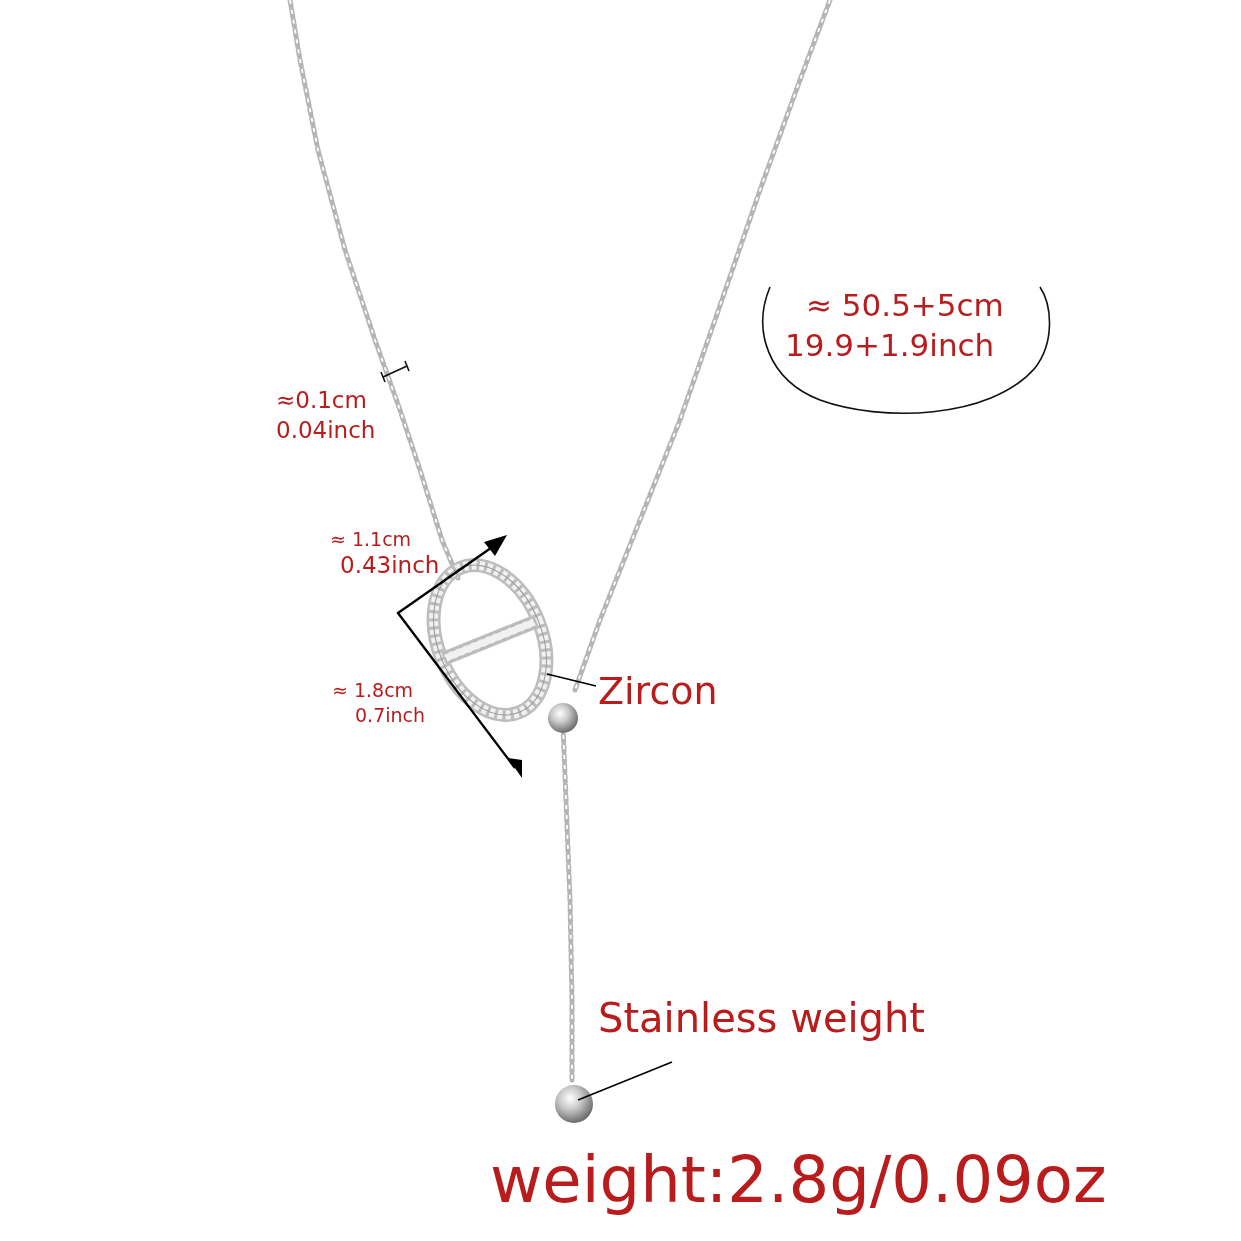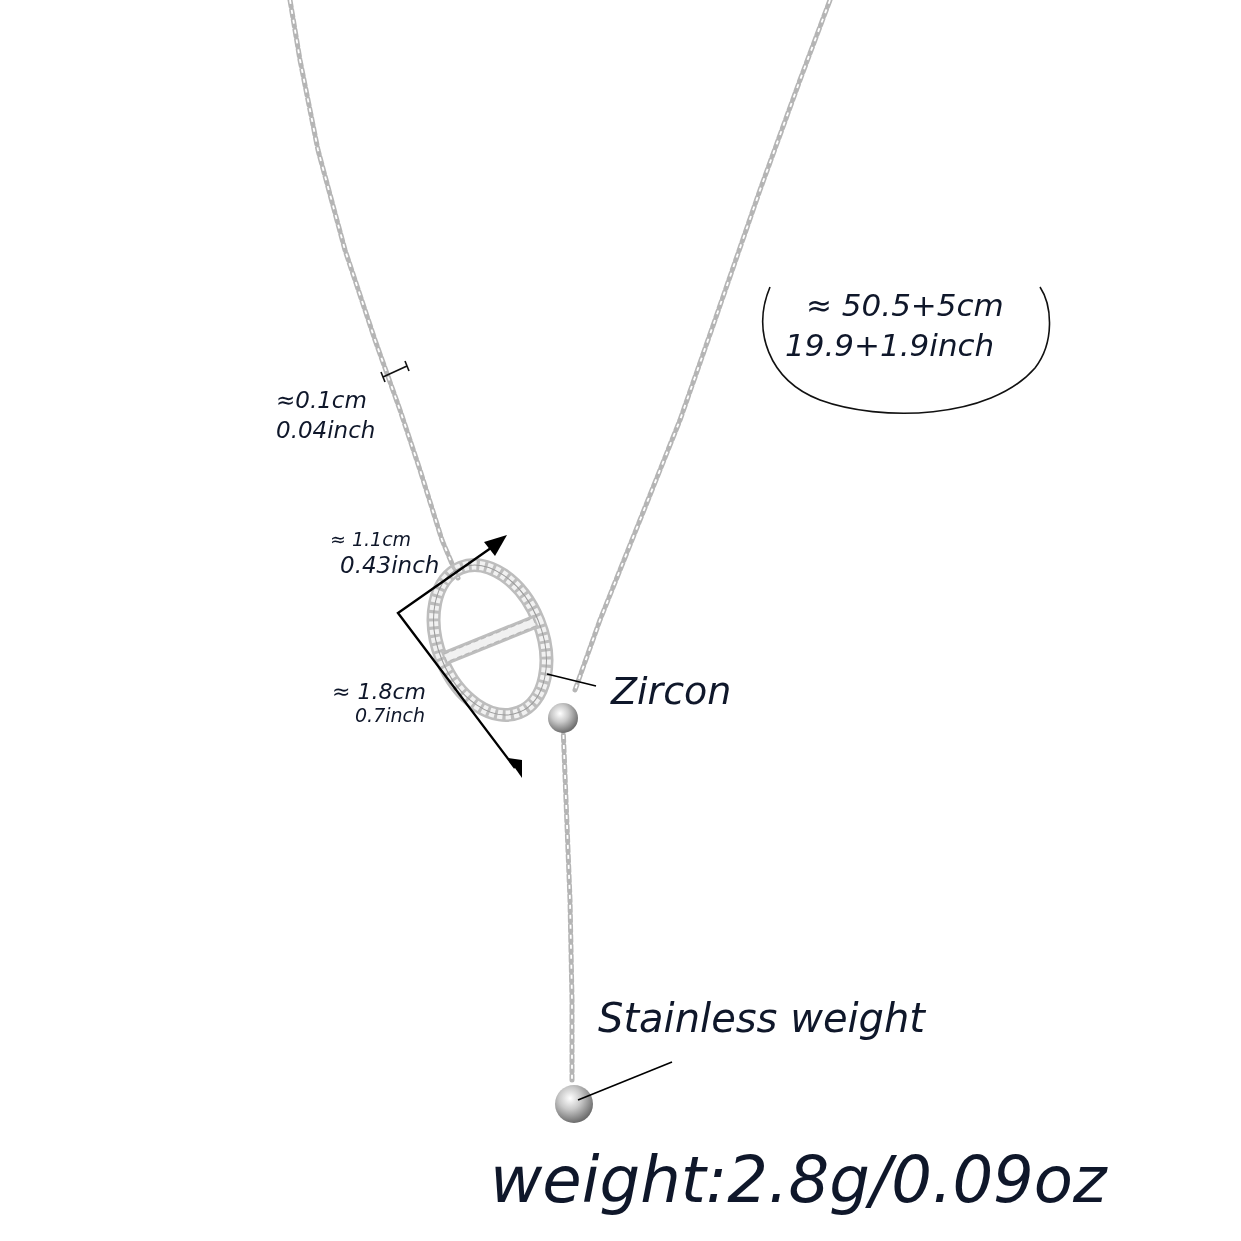--- a/index.html
+++ b/index.html
@@ -1,28 +1,28 @@
 <!DOCTYPE html>
 <html><head>
 <meta charset="utf-8">
 <style>
   html, body { margin:0; padding:0; background:#ffffff; }
   body { width:1241px; height:1241px; position:relative; overflow:hidden;
          font-family:"DejaVu Sans", sans-serif; color:#000; }
   svg.art { position:absolute; left:0; top:0; }
-  .lbl { position:absolute; line-height:1; white-space:nowrap; color:#0f172a;font-style:italic; }
+  .lbl { position:absolute; line-height:1; white-space:nowrap; color:#b91c1c; }
   .len1 { left:806px; top:290px; font-size:31px; }
   .len2 { left:785px; top:330px; font-size:31px; }
   .chn1 { left:276px; top:389px; font-size:23px; }
   .chn2 { left:276px; top:419px; font-size:23px;text-align:right; }
   .w1 { left:330px; top:530px; font-size:19px; }
   .w2 { left:340px; top:554px; font-size:23px; }
-  .h1 { left:332px; top:681px; font-size:22px; }
+  .h1 { left:332px; top:681px; font-size:19px; }
   .h2 { left:355px; top:706px; font-size:19px; }
-  .zir { left:598px; top:672px; font-size:38px;margin-left:13px; }
+  .zir { left:598px; top:672px; font-size:38px; }
   .ss  { left:598px; top:998px; font-size:40px; }
   .wt  { left:490px; top:1148px; font-size:64px; }
 </style>
 </head>
 <body>
 
 <svg class="art" width="1241" height="1241" viewBox="0 0 1241 1241">
   <defs>
     <pattern id="links" width="8" height="12" patternUnits="userSpaceOnUse">
       <rect x="1" y="1" width="6" height="10" rx="3" fill="none" stroke="#a9a9a9" stroke-width="1.6"></rect>

